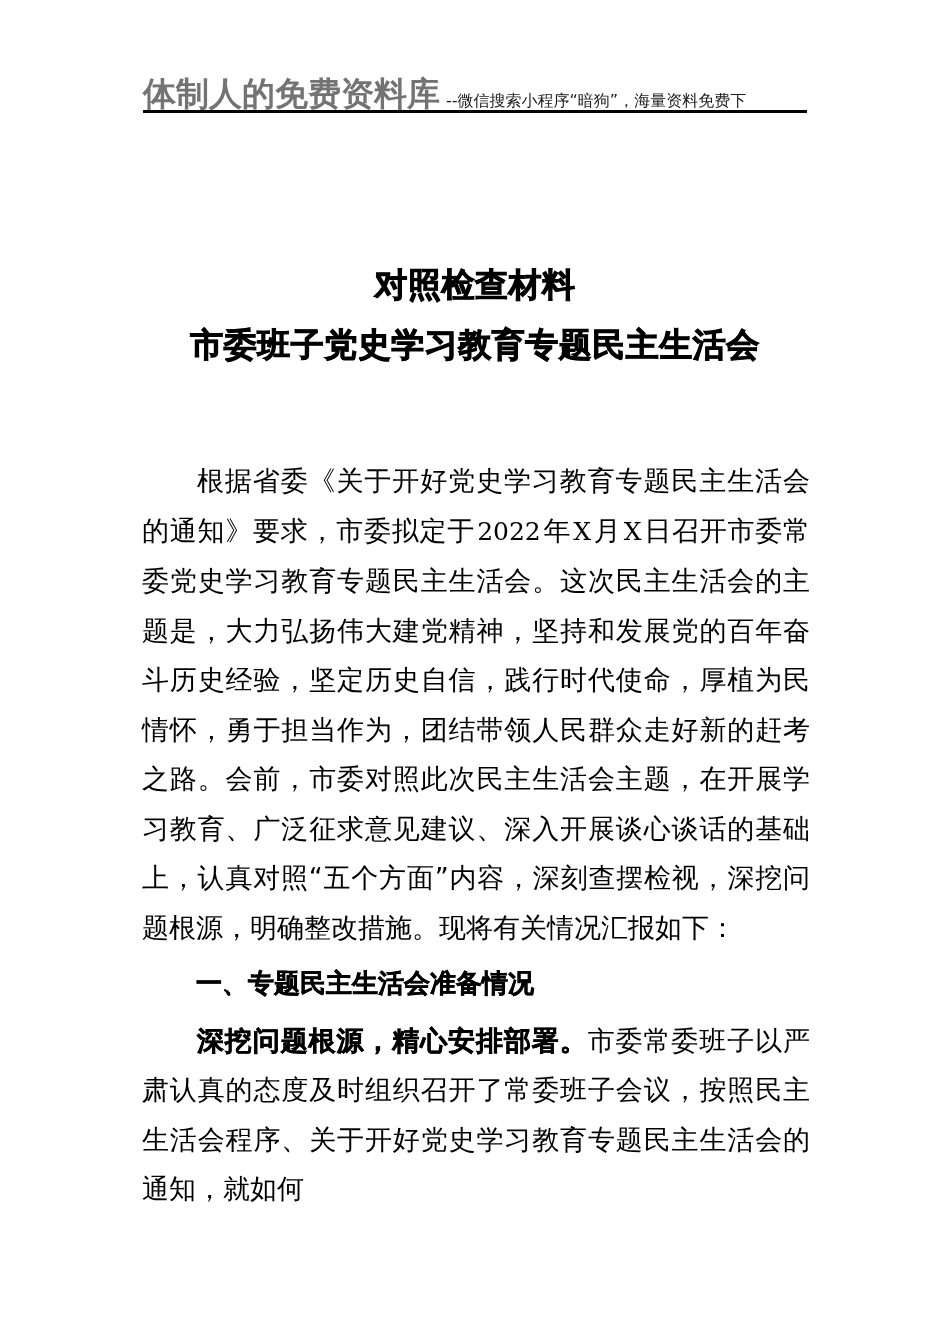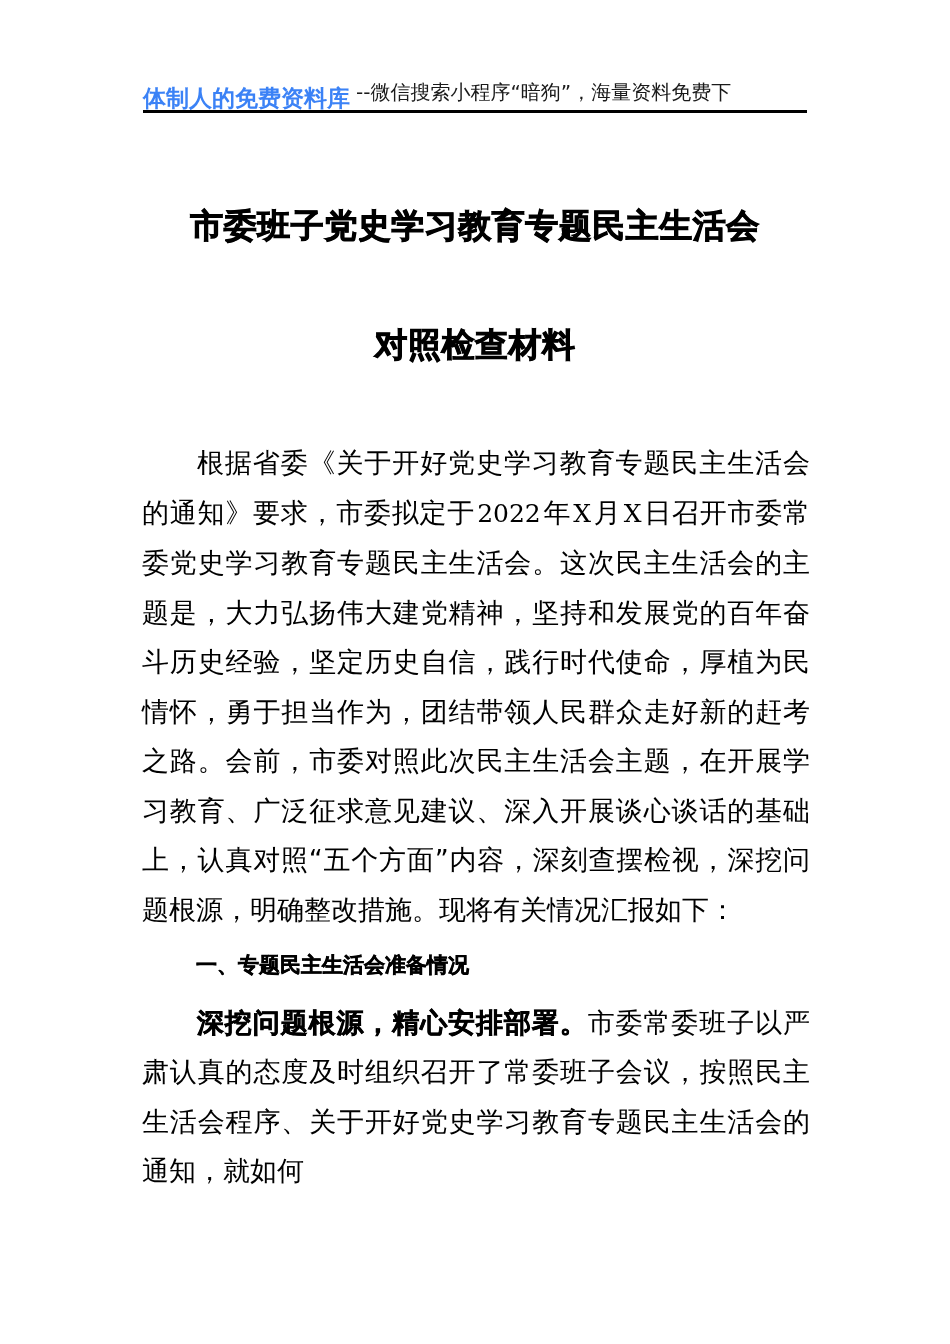--- a/index.html
+++ b/index.html
@@ -29,34 +29,34 @@
     top: 56px;
     width: 664px;
     height: 54px;
     display: flex;
     align-items: flex-end;
     white-space: nowrap;
   }
   .promo-brand {
     font-family: "DejaVu Sans", sans-serif;
     font-weight: bold;
-    font-size: 23px;
+    font-size: 33px;
     line-height: 1;
-    color: #3b82f6;
+    color: #737373;
     letter-spacing: 0px;
     text-align: center;
   }
   .promo-tagline {
     font-family: "DejaVu Sans", sans-serif;
     font-weight: normal;
-    font-size: 20px;
+    font-size: 16px;
     line-height: 1;
     color: #1a1a1a;
     margin-left: 6px;
-    padding-bottom: 8px;
+    padding-bottom: 1px;
     letter-spacing: 0px;
   }
   .promo-rule {
     position: absolute;
     left: 143px;
     top: 110px;
     width: 664px;
     height: 0;
     border-top: 3px solid #000000;
   }
@@ -79,21 +79,21 @@
     -webkit-text-stroke: 0.9px #000000;
   }
   .doc-title-line.second {
     margin-top: 59px;
   }
 
   
   .body-block {
     position: absolute;
     left: 142px;
-    top: 438px;
+    top: 456px;
     width: 668px;
   }
   .para {
     font-family: "DejaVu Sans", sans-serif;
     font-size: 27px;
     line-height: 49.5px;
     color: #000000;
     text-align: justify;
     text-justify: inter-ideograph;
     letter-spacing: 0px;
@@ -104,21 +104,21 @@
     width: 54px;
   }
   .para .latin {
     font-family: "DejaVu Serif", serif;
     font-size: 25px;
     padding: 0 2px;
   }
   .heading {
     font-family: "DejaVu Sans", sans-serif;
     font-weight: bold;
-    font-size: 21px;
+    font-size: 26px;
     line-height: 49.5px;
     color: #000000;
     margin: 0;
     padding-top: 7px;
     -webkit-text-stroke: 0.5px #000000;
   }
   .heading .lead-indent {
     display: inline-block;
     width: 54px;
   }
@@ -135,22 +135,22 @@
 
 <div class="page">
 
   <div class="promo-header">
     <span class="promo-brand">体制人的免费资料库</span>
     <span class="promo-tagline">--微信搜索小程序“暗狗”，海量资料免费下</span>
   </div>
   <div class="promo-rule"></div>
 
   <div class="doc-title-block">
+    <div class="doc-title-line second">对照检查材料</div>
     <div class="doc-title-line">市委班子党史学习教育专题民主生活会</div>
-    <div class="doc-title-line second">对照检查材料</div>
   </div>
 
   <div class="body-block">
 
     <p class="para">
       <span class="lead-indent"></span><span id="intro-rich"><span>根据省委《关于开好党史学习教育专题民主生活会的通知》要求，市委拟定于</span><span class="latin">2022</span><span>年</span><span class="latin">X</span><span>月</span><span class="latin">X</span><span>日召开市委常委党史学习教育专题民主生活会。这次民主生活会的主题是，大力弘扬伟大建党精神，坚持和发展党的百年奋斗历史经验，坚定历史自信，践行时代使命，厚植为民情怀，勇于担当作为，团结带领人民群众走好新的赶考之路。会前，市委对照此次民主生活会主题，在开展学习教育、广泛征求意见建议、深入开展谈心谈话的基础上，认真对照“五个方面”内容，深刻查摆检视，深挖问题根源，明确整改措施。现将有关情况汇报如下：</span></span>
     </p>
 
     <p class="heading">
       <span class="lead-indent"></span><span>一、专题民主生活会准备情况</span>

